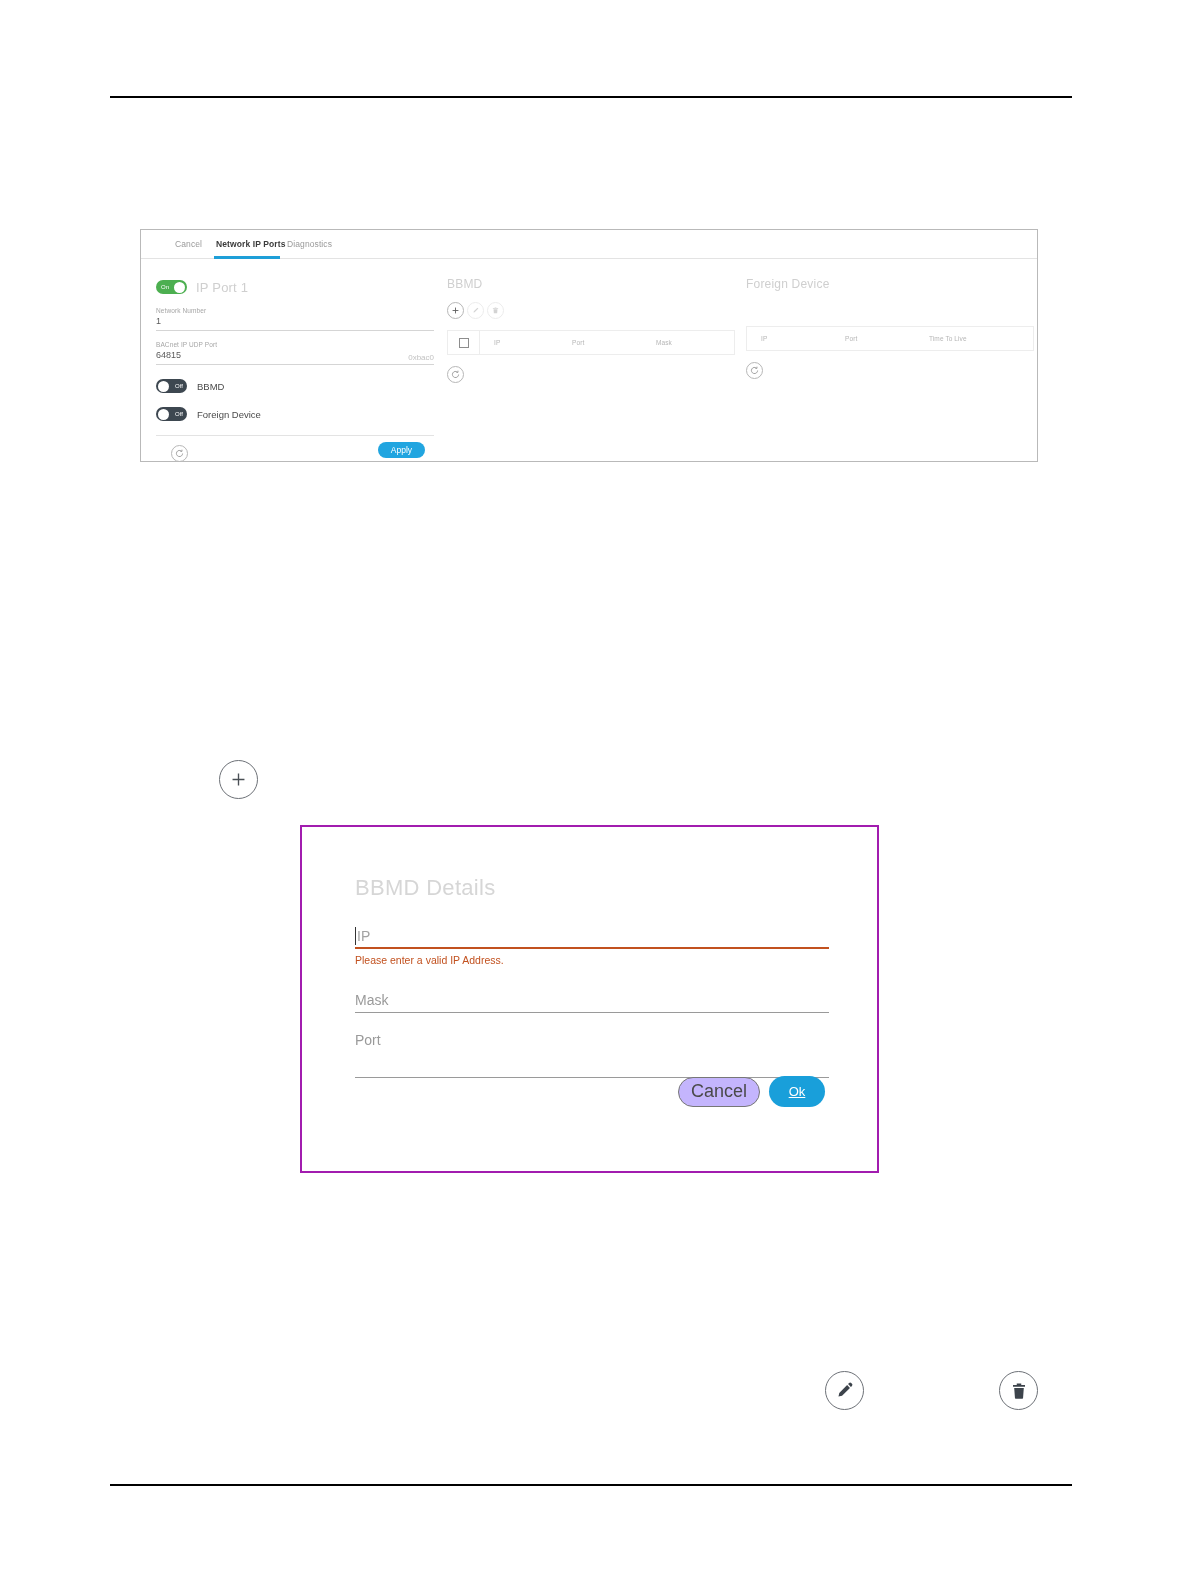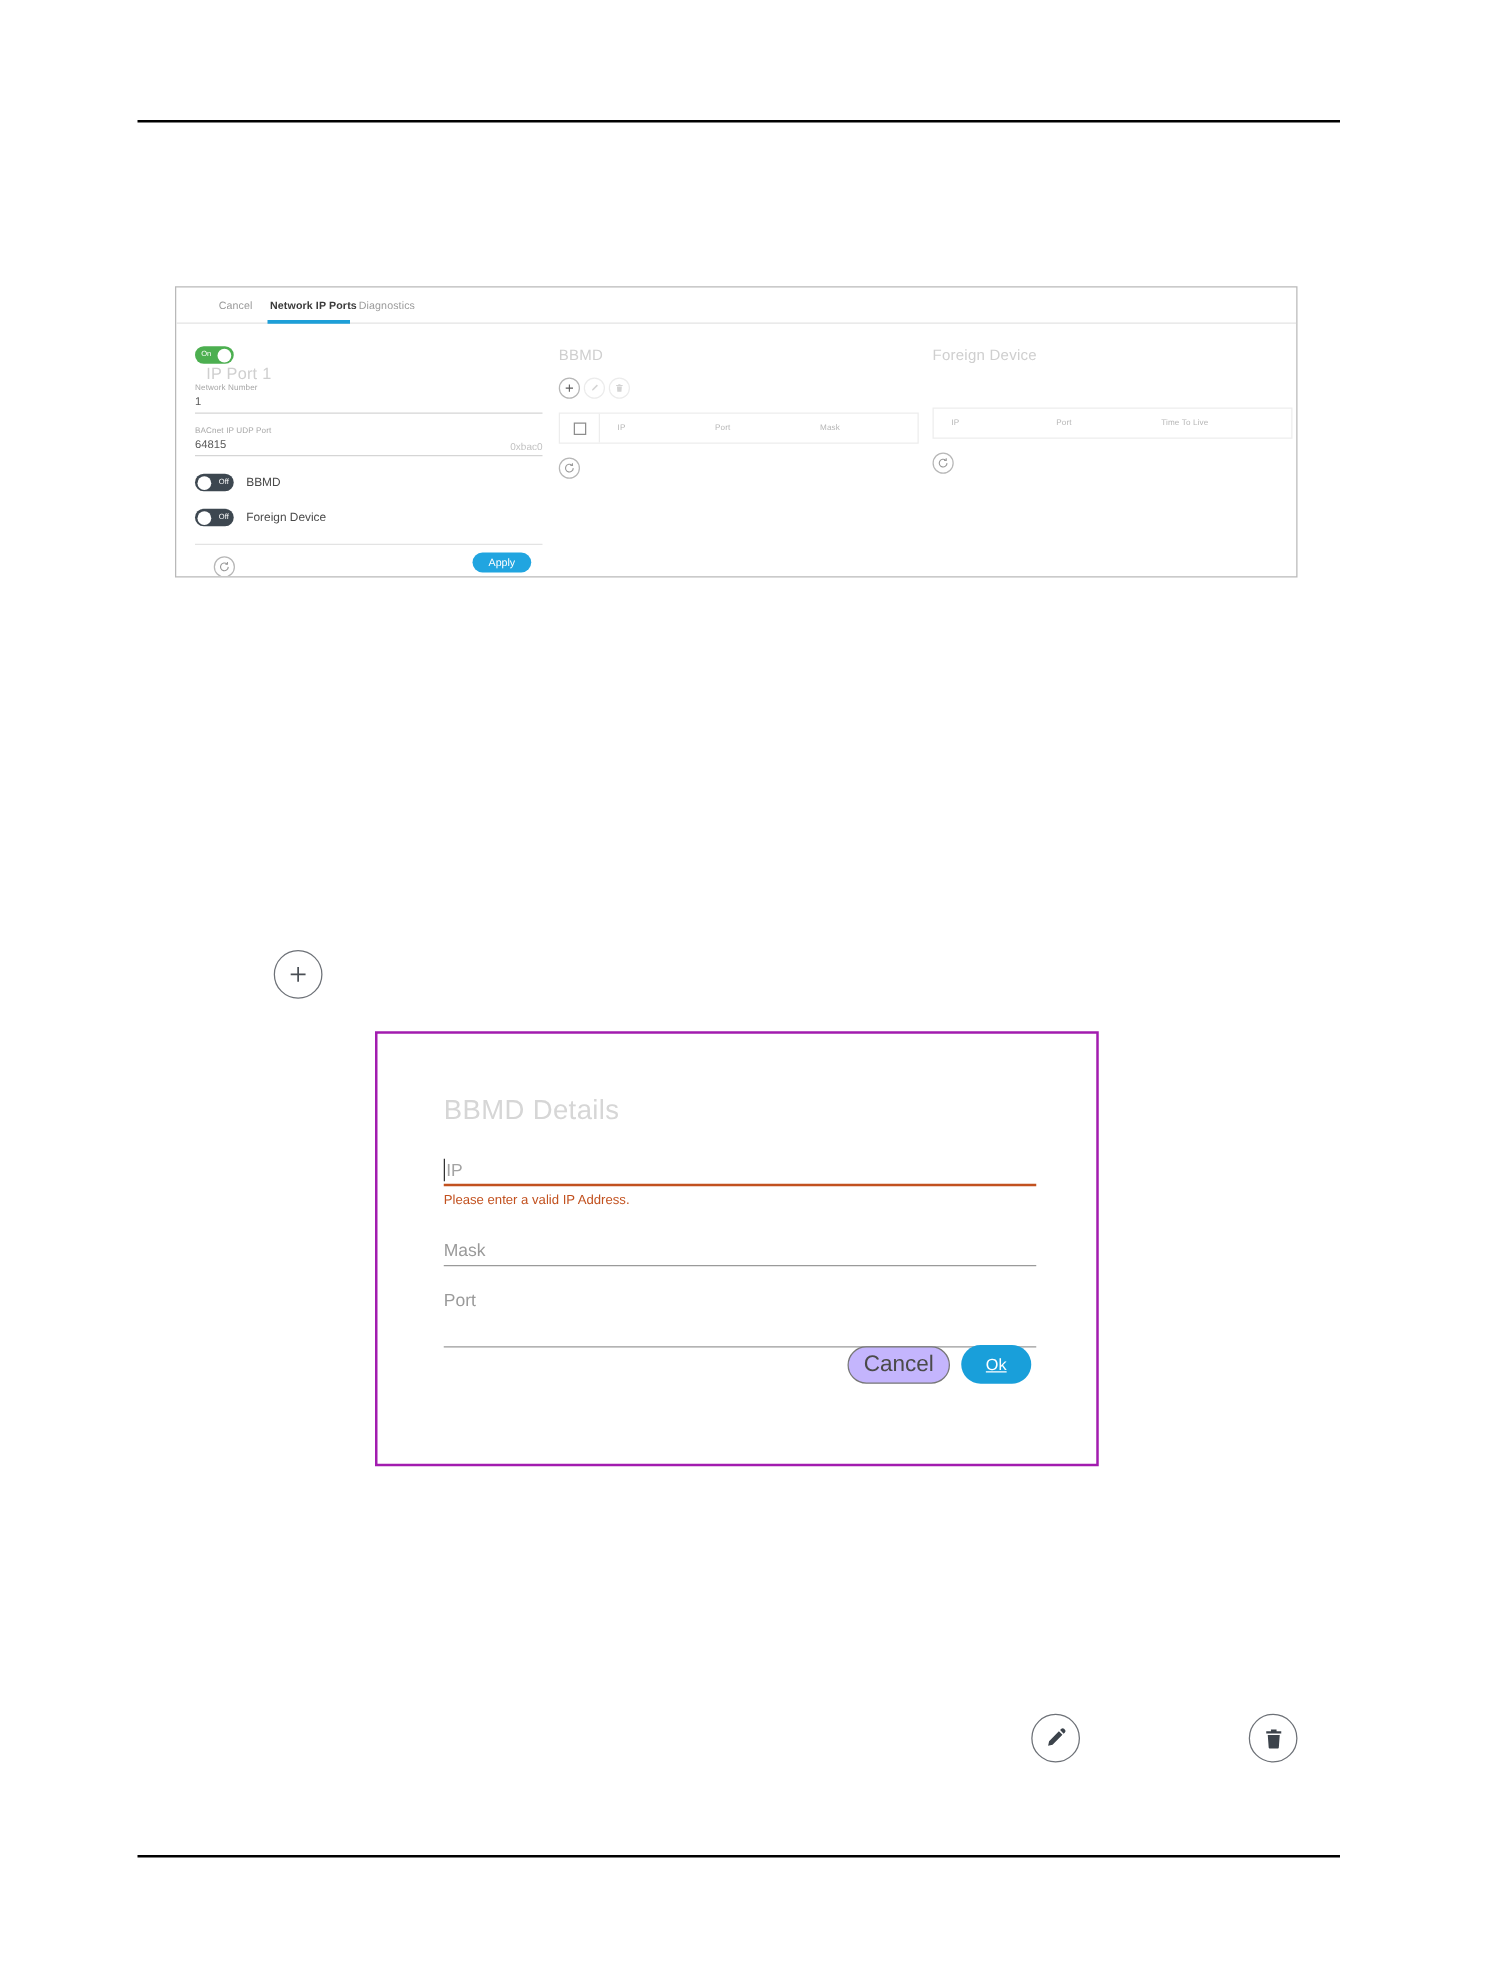--- a/index.html
+++ b/index.html
@@ -73,23 +73,22 @@
 
   
   .left-col {
     position: absolute;
     left: 15px;
     top: 47px;
     width: 278px;
   }
   .port-row {
     display: flex;
-    align-items: flex-start;
+    align-items: center;
     height: 20px;
-    flex-direction: column;
   }
   .toggle {
     position: relative;
     width: 31px;
     height: 14px;
     border-radius: 9px;
     flex: 0 0 auto;
   }
   .toggle.on { background: #4caf50; }
   .toggle.off { background: #3d4750; }

